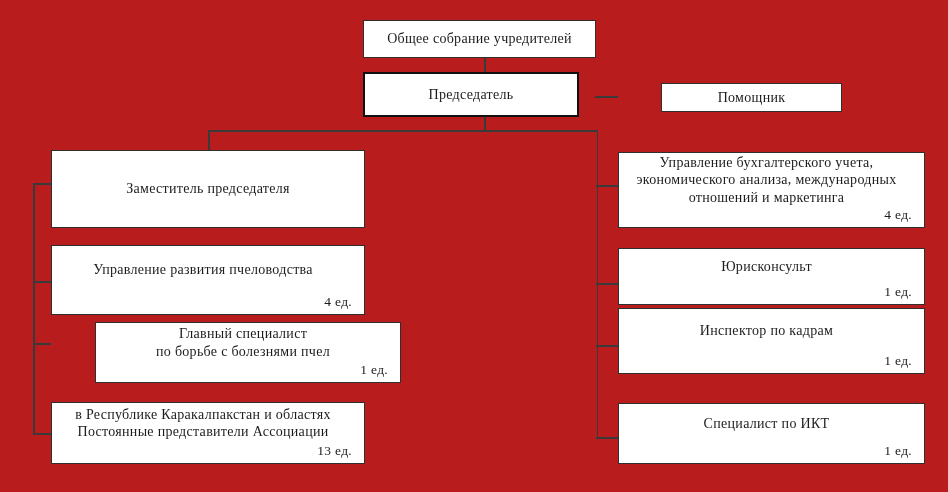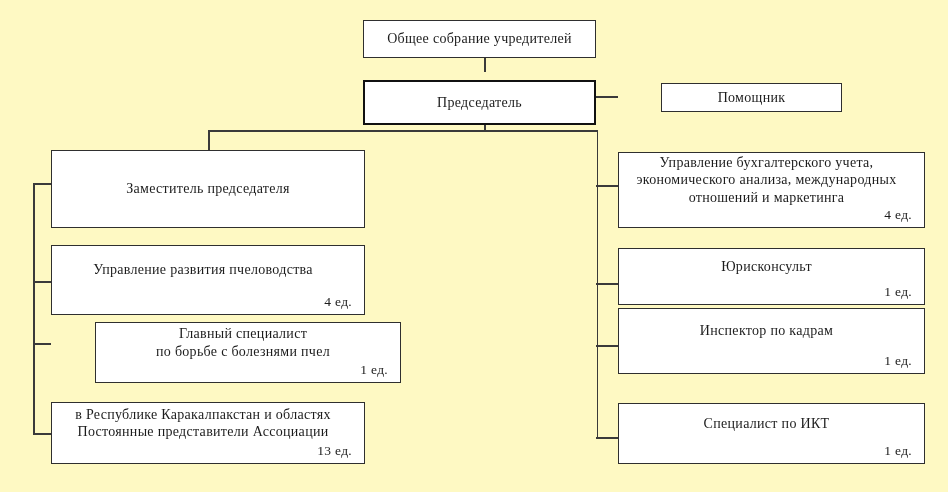--- a/index.html
+++ b/index.html
@@ -4,21 +4,21 @@
 <style>
   html, body {
     margin: 0;
     padding: 0;
     background: #ffffff;
   }
   #stage {
     position: relative;
     width: 948px;
     height: 492px;
-    background: #fef9c3;
+    background: #b91c1c;
     font-family: "Liberation Serif", "DejaVu Serif", serif;
     color: #1c1c1c;
     overflow: hidden;
   }
   .org-box {
     position: absolute;
     box-sizing: border-box;
     border: 1.5px solid #2f2f2f;
     background: #ffffff;
     display: flex;
@@ -85,21 +85,21 @@
     <div class="line h" style="left:596px; top:185px; width:22px;"></div>
     <div class="line h" style="left:596px; top:283px; width:22px;"></div>
     <div class="line h" style="left:596px; top:345px; width:22px;"></div>
     <div class="line h" style="left:596px; top:437px; width:22px;"></div>
   </div>
 
   <div class="org-box" style="left:363px; top:20px; width:233px; height:38px;">
     <span class="label-line">Общее собрание учредителей</span>
   </div>
 
-  <div class="org-box bold-border" style="left:363px; top:72px; width:233px; height:45px;margin-top:8px;">
+  <div class="org-box bold-border" style="left:363px; top:72px; width:216px; height:45px;">
     <span class="label-line">Председатель</span>
   </div>
 
   <div class="org-box" style="left:618px; top:83px; width:181px; height:29px;margin-left:43px;">
     <span class="label-line">Помощник</span>
   </div>
 
   <div class="org-box" style="left:51px; top:150px; width:314px; height:78px;">
     <span class="label-line">Заместитель председателя</span>
   </div>

